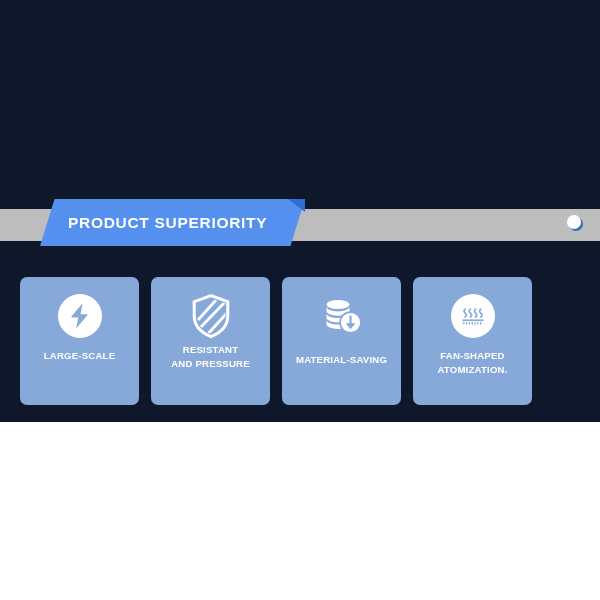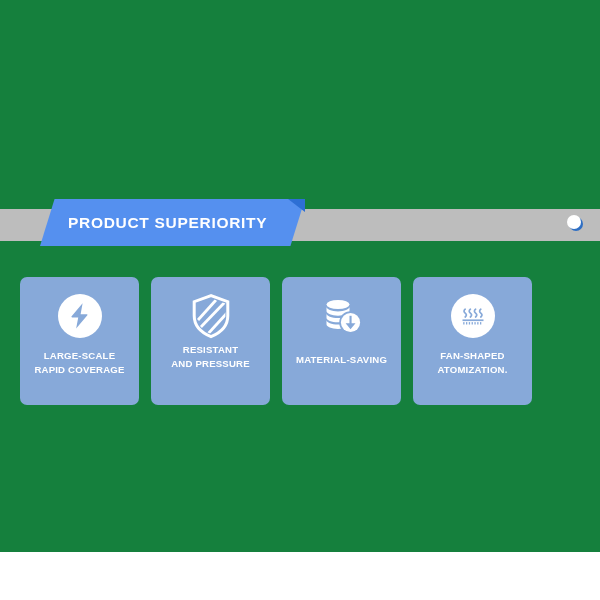--- a/index.html
+++ b/index.html
@@ -9,22 +9,22 @@
   body {
     width: 600px;
     height: 600px;
     background: #ffffff;
     font-family: "Liberation Sans", sans-serif;
     overflow: hidden;
   }
   #root {
     position: relative;
     width: 600px;
-    height: 552px;
-    background: #15803d;
+    height: 422px;
+    background: #0f172a;
   }
 
   
   .band-wrap {
     position: absolute;
     left: 0;
     top: 196px;
     width: 600px;
     height: 52px;
   }
@@ -162,21 +162,20 @@
   <div class="cards">
 
     <div class="card">
       <div class="card-icon">
         <svg width="44" height="44" viewBox="0 0 44 44" aria-hidden="true">
           <path fill="#ffffff" fill-rule="evenodd" d="M22 0a22 22 0 1 0 0 44 22 22 0 0 0 0-44zm2.6 9.2-11 13.1a.7.7 0 0 0 .54 1.15h6.1l-2.1 11.1 11.2-13.2a.7.7 0 0 0-.54-1.15h-6.2l2-11.0z"></path>
         </svg>
       </div>
       <div class="card-label two-line">
         <div>LARGE-SCALE</div>
-        <div>RAPID COVERAGE</div>
       </div>
     </div>
 
     <div class="card">
       <div class="card-icon">
         <svg width="42" height="46" viewBox="0 0 42 46" aria-hidden="true">
           <defs>
             <clipPath id="shieldClip">
               <path d="M21 5.2 6.6 10.4v12.4c0 8.4 5.9 14.6 14.4 18.2 8.5-3.6 14.4-9.8 14.4-18.2V10.4L21 5.2z"></path>
             </clipPath>

